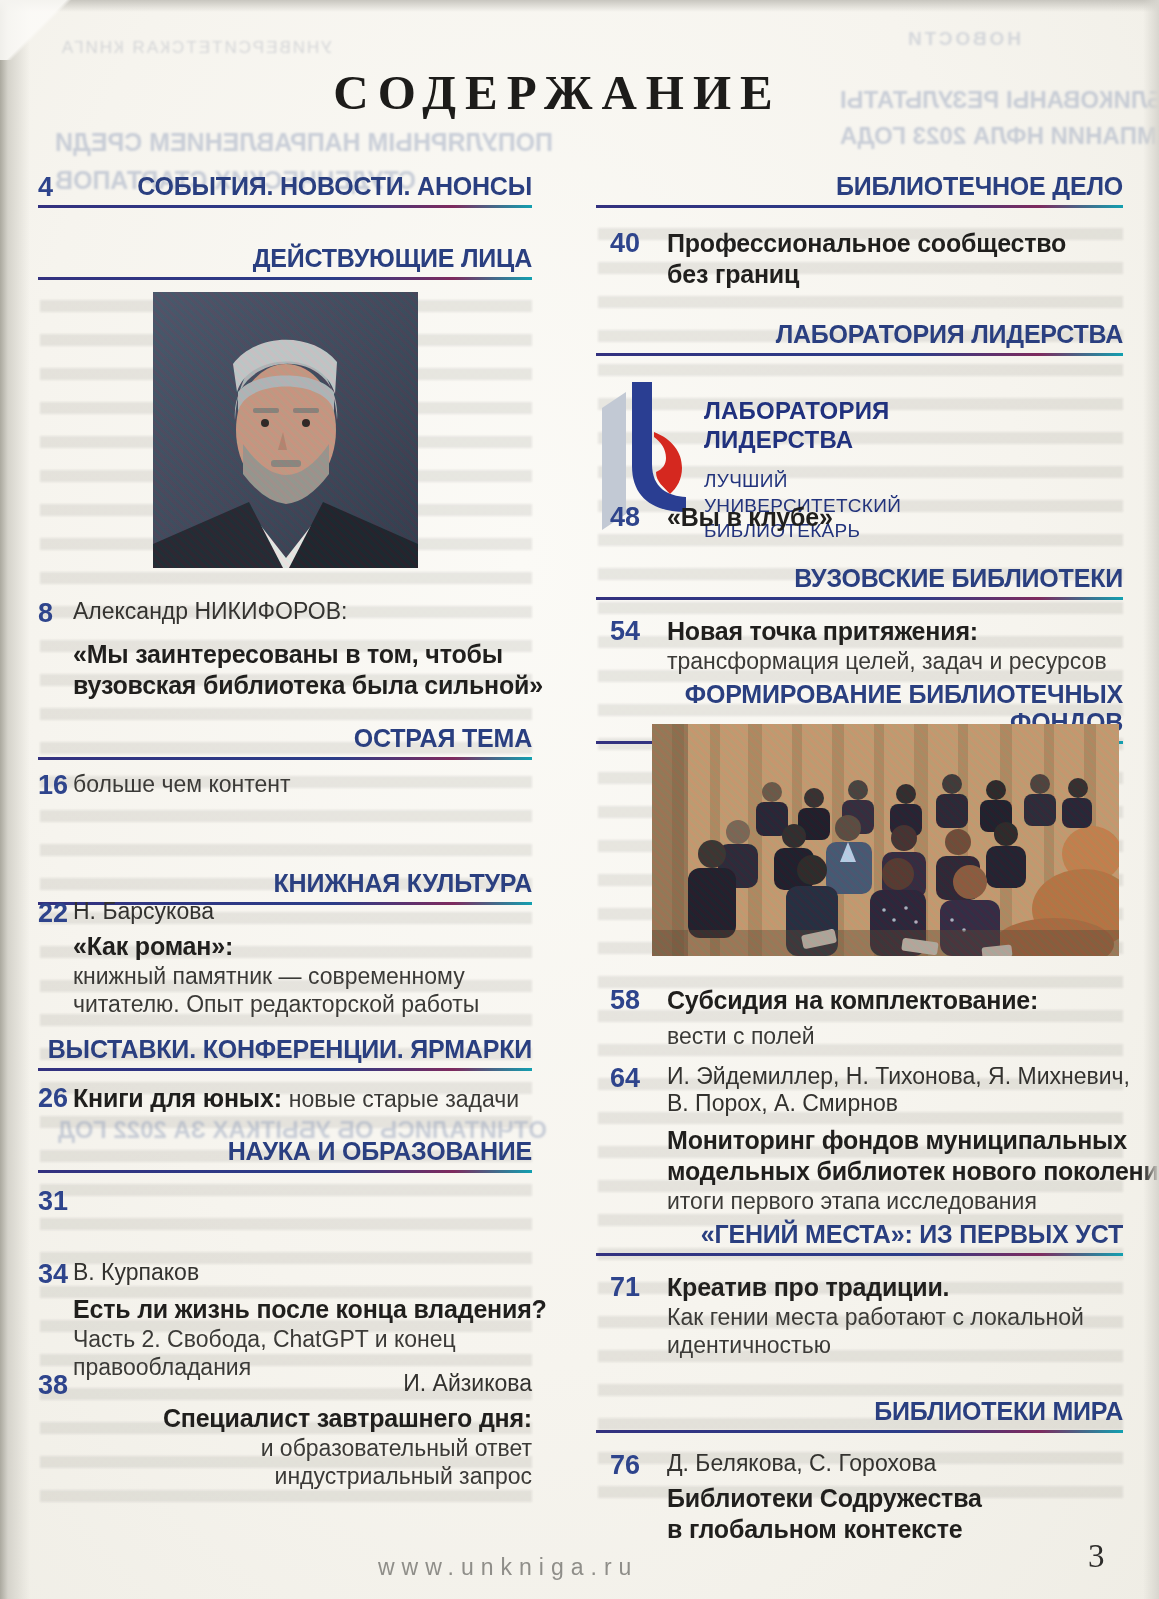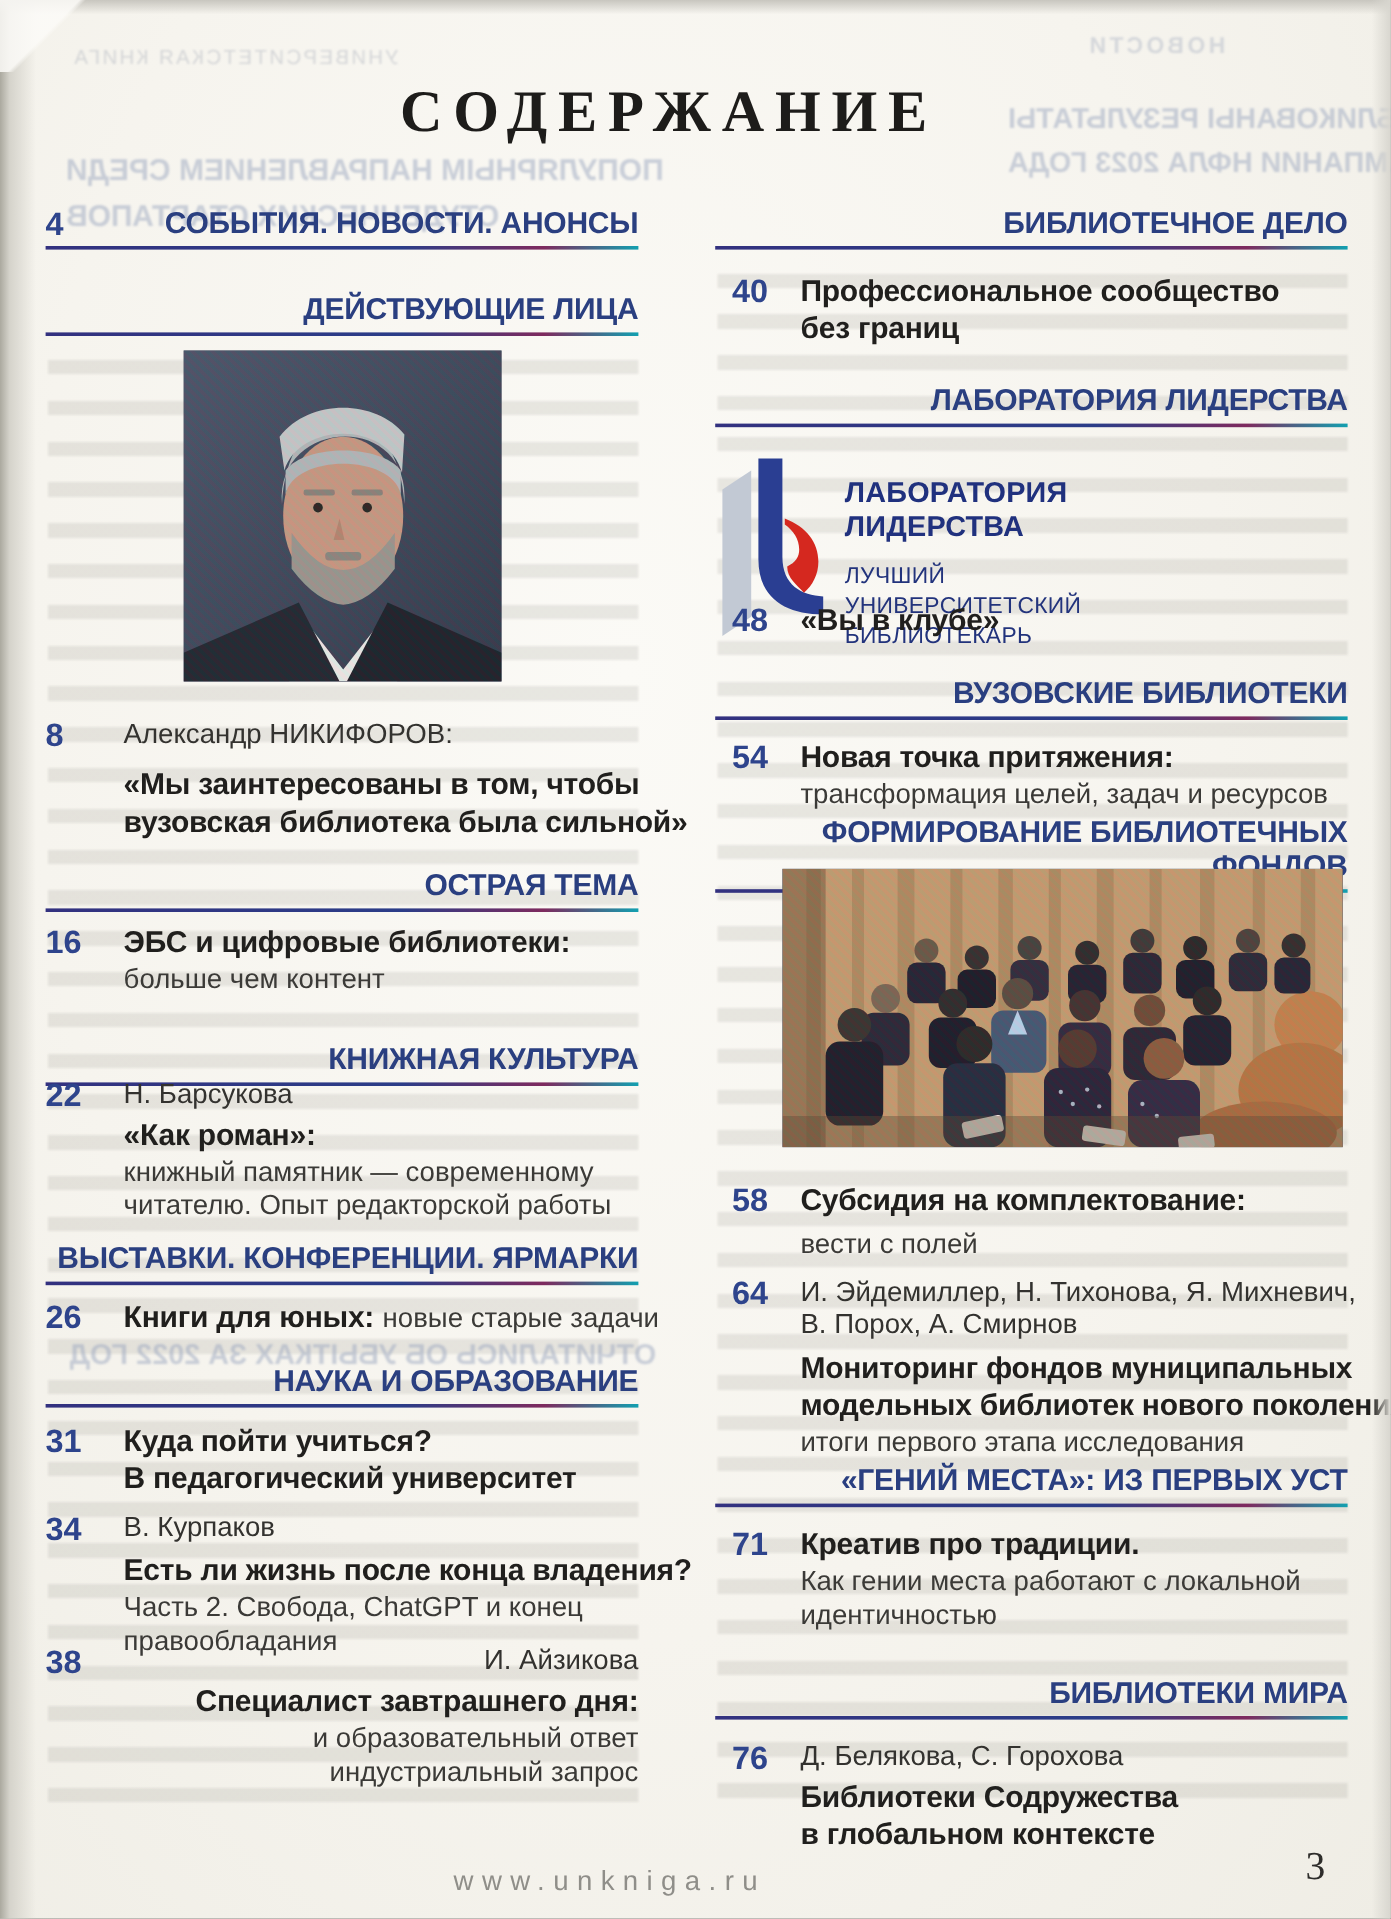--- a/index.html
+++ b/index.html
@@ -42,21 +42,21 @@
     letter-spacing:9px;color:#1d1c1a;}
 
   
   .col{position:absolute;top:0;height:1599px;z-index:3;}
   .col-left{left:38px;width:494px;}
   .col-right{left:596px;width:527px;}
   .sec,.entry,.logo-row,.photo{position:absolute;left:0;right:0;}
 
   .num{position:absolute;left:0;top:0;font-weight:700;font-size:27px;color:#2e448c;}
   .col-right .num{left:14px;}
-  .col-left .txt{margin-left:65px;}
+  .col-left .txt{margin-left:35px;}
   .col-right .txt{margin-left:71px;}
 
   .sec{padding-bottom:5px;}
   .sec::after{content:"";display:block;height:3px;margin-top:5px;
     background:linear-gradient(90deg,#33317f 0%,#2b3d88 60%,#7e2a5e 84%,#12a0b0 100%);}
   .sec-label{display:block;text-align:right;font-weight:700;font-size:25px;line-height:28px;
     letter-spacing:-.2px;color:#2a3f80;}
 
   .bold{font-weight:700;font-size:25px;line-height:31px;color:#201f1d;letter-spacing:-.2px;}
   .reg{font-weight:400;font-size:23px;line-height:28px;color:#3b3a37;}
@@ -191,21 +191,20 @@
       </div>
     </div>
 
     <div class="sec" id="l-sec-hot">
       <span class="sec-label">ОСТРАЯ ТЕМА</span>
     </div>
 
     <div class="entry" id="l-e16">
       <span class="num">16</span>
       <div class="txt">
-        <div class="bold nw">ЭБС и цифровые библиотеки:</div>
         <div class="reg nw">больше чем контент</div>
       </div>
     </div>
 
     <div class="sec" id="l-sec-book">
       <span class="sec-label">КНИЖНАЯ КУЛЬТУРА</span>
     </div>
 
     <div class="entry" id="l-e22">
       <span class="num">22</span>
@@ -229,24 +228,20 @@
         </div>
       </div>
     </div>
 
     <div class="sec" id="l-sec-science">
       <span class="sec-label">НАУКА И ОБРАЗОВАНИЕ</span>
     </div>
 
     <div class="entry" id="l-e31">
       <span class="num">31</span>
-      <div class="txt">
-        <div class="bold nw">Куда пойти учиться?</div>
-        <div class="bold nw">В педагогический университет</div>
-      </div>
     </div>
 
     <div class="entry" id="l-e34">
       <span class="num">34</span>
       <div class="txt">
         <div class="author nw">В. Курпаков</div>
         <div class="bold nw mt8">Есть ли жизнь после конца владения?</div>
         <div class="reg nw">Часть 2. Свобода, ChatGPT и конец</div>
         <div class="reg nw">правообладания</div>
       </div>

